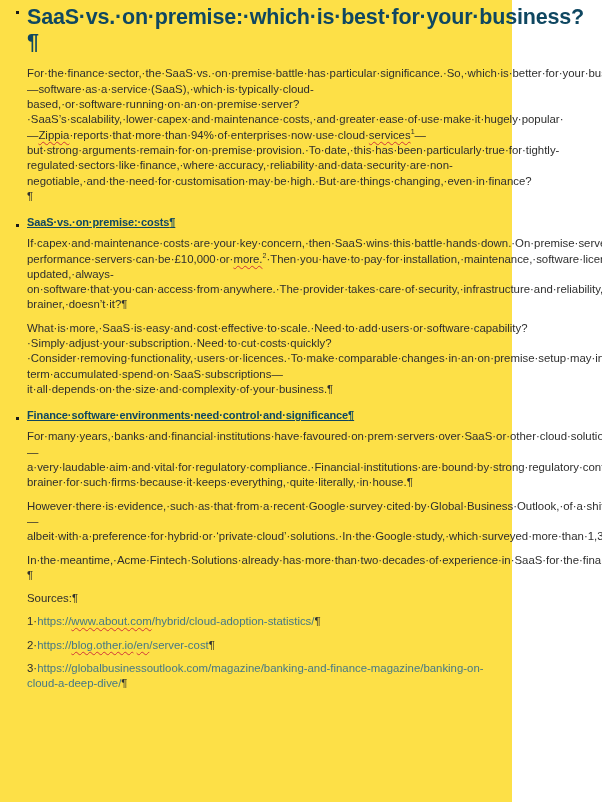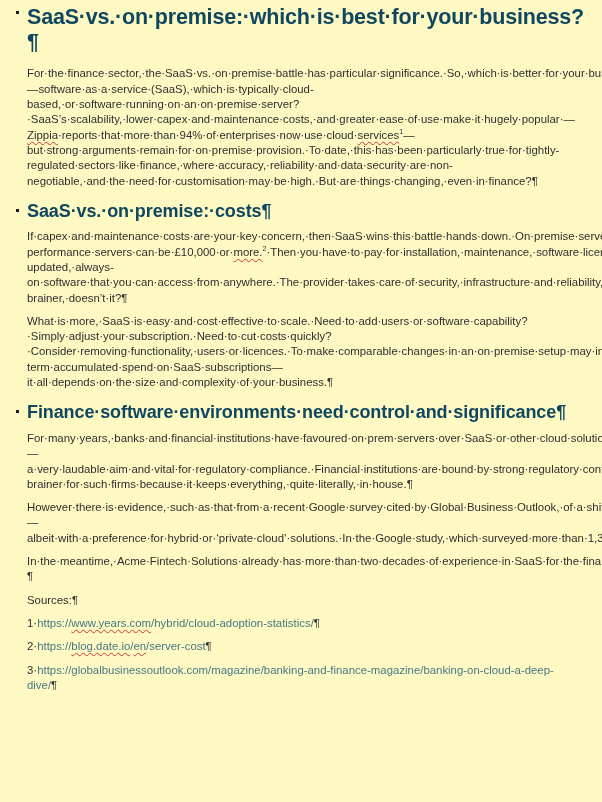--- a/index.html
+++ b/index.html
@@ -9,41 +9,42 @@
   }
   body {
     width: 602px;
     height: 802px;
     overflow: hidden;
     font-family: "Liberation Sans", sans-serif;
     color: #2e2e2e;
   }
   #doc {
     box-sizing: border-box;
-    width: 602px;
+    width: 512px;
     height: 802px;
     padding: 5px 25px 18px 27px;
-    background: #fef9c3;
+    background: #fde047;
   }
   .block { position: relative; }
   .h1 {
     font-size: 21.5px;
     font-weight: 600;
     color: #0f4761;
     line-height: 1.15;
     margin: 0 0 12px 0;
     letter-spacing: -0.2px;
   }
   .h2 {
-    font-size: 18px;
+    font-size: 11px;
     font-weight: 600;
     color: #0f4761;
     line-height: 1.2;
     margin: 12px 0 7px 0;
     letter-spacing: -0.1px;
+    text-decoration: underline;
   }
   .p {
     font-size: 11.4px;
     line-height: 15.3px;
     margin: 0 0 8px 0;
     color: #2e2e2e;
   }
   .marker {
     position: absolute;
     left: -11px;
@@ -85,17 +86,17 @@
       <div class="block h1"><span class="marker"></span><span>SaaS·vs.·on·premise:·which·is·best·for·your·business?</span><span class="pil">¶</span></div>
       <div class="block p"><span>For·the·finance·sector,·the·SaaS·vs.·on·premise·battle·has·particular·significance.·So,·which·is·better·for·your·business—software·as·a·service·(SaaS),·which·is·typically·cloud-based,·or·software·running·on·an·on·premise·server?·SaaS’s·scalability,·lower·capex·and·maintenance·costs,·and·greater·ease·of·use·make·it·hugely·popular·—</span><span class="sq">Zippia</span><span>·reports·that·more·than·94%·of·enterprises·now·use·cloud·</span><span class="sq">services</span><span class="sup">1</span><span>—but·strong·arguments·remain·for·on·premise·provision.·To·date,·this·has·been·particularly·true·for·tightly-regulated·sectors·like·finance,·where·accuracy,·reliability·and·data·security·are·non-negotiable,·and·the·need·for·customisation·may·be·high.·But·are·things·changing,·even·in·finance?</span><span class="pil">¶</span></div>
       <div class="block h2"><span class="marker"></span><span>SaaS·vs.·on·premise:·costs</span><span class="pil">¶</span></div>
       <div class="block p"><span>If·capex·and·maintenance·costs·are·your·key·concern,·then·SaaS·wins·this·battle·hands·down.·On·premise·servers·are·expensive.·Precise·costs·will·vary·by·company·size·and·specialism,·but·a·basic·server·costs·at·least·£500,·while·high-performance·servers·can·be·£10,000·or·</span><span class="sq">more.</span><span class="sup">2</span><span>·Then·you·have·to·pay·for·installation,·maintenance,·software·licences,·staffing,·utilities·and·upgrades·.·.·.·In·contrast,·SaaS·has·none·of·this.·Just·pay·a·subscription·fee·and·you·get·regularly-updated,·always-on·software·that·you·can·access·from·anywhere.·The·provider·takes·care·of·security,·infrastructure·and·reliability,·and·you·avoid·the·headaches·of·recruiting·extra·staff·and·kitting·out·a·server·room.·Sounds·like·a·no-brainer,·doesn’t·it?</span><span class="pil">¶</span></div>
       <div class="block p"><span>What·is·more,·SaaS·is·easy·and·cost·effective·to·scale.·Need·to·add·users·or·software·capability?·Simply·adjust·your·subscription.·Need·to·cut·costs·quickly?·Consider·removing·functionality,·users·or·licences.·To·make·comparable·changes·in·an·on·premise·setup·may·involve·hardware,·licensing,·operational·downtime·and/or·staffing·costs.·That·said,·you·may·find·that·the·capex·involved·in·setting·up·an·on·premise·solution·is·less·than·the·long-term·accumulated·spend·on·SaaS·subscriptions—it·all·depends·on·the·size·and·complexity·of·your·business.</span><span class="pil">¶</span></div>
       <div class="block h2"><span class="marker"></span><span>Finance·software·environments·need·control·and·significance</span><span class="pil">¶</span></div>
       <div class="block p"><span>For·many·years,·banks·and·financial·institutions·have·favoured·on·prem·servers·over·SaaS·or·other·cloud·solutions.·This·has·often·been·done·to·maximise·data·security·and·integrity—a·very·laudable·aim·and·vital·for·regulatory·compliance.·Financial·institutions·are·bound·by·strong·regulatory·controls,·as·well·as·national·and·international·data·management·laws.·Yet,·just·like·other·businesses,·they·need·to·merge,·sort·and·analyse·their·own·data.·Despite·the·many·benefits·of·SaaS,·an·on·premise·solution·for·at·least·some·operations·can·be·a·no-brainer·for·such·firms·because·it·keeps·everything,·quite·literally,·in·house.</span><span class="pil">¶</span></div>
       <div class="block p"><span>However·there·is·evidence,·such·as·that·from·a·recent·Google·survey·cited·by·</span><span class="it">Global·Business·Outlook</span><span>,·of·a·shift·towards·cloud·adoption·even·within·the·banking·sector—albeit·with·a·preference·for·hybrid·or·‘private·cloud’·solutions.·In·the·Google·study,·which·surveyed·more·than·1,300·global·leaders·in·financial·services,·83%·of·respondents·stated·that·their·organisation·was·integrating·cloud·technology·into·their·</span></div>
       <div class="block p"><span>In·the·meantime,·Acme·Fintech·Solutions·already·has·more·than·two·decades·of·experience·in·SaaS·for·the·finance·sector.·If·you·want·to·know·more·about·SaaS·and·cloud·provision·for·financial·services,·why·not·contact·us·today?</span><span class="pil">¶</span></div>
       <div class="block p"><span>Sources:</span><span class="pil">¶</span></div>
-      <div class="block p"><span>1·</span><span class="link">https://</span><span class="link"><span class="sq">www.years.com</span></span><span class="link">/hybrid/cloud-adoption-statistics/</span><span class="pil">¶</span></div>
-      <div class="block p"><span>2·</span><span class="link">https://</span><span class="link"><span class="sq">blog.date.io</span></span><span class="link">/</span><span class="link"><span class="sq">en</span></span><span class="link">/server-cost</span><span class="pil">¶</span></div>
+      <div class="block p"><span>1·</span><span class="link">https://</span><span class="link"><span class="sq">www.about.com</span></span><span class="link">/hybrid/cloud-adoption-statistics/</span><span class="pil">¶</span></div>
+      <div class="block p"><span>2·</span><span class="link">https://</span><span class="link"><span class="sq">blog.other.io</span></span><span class="link">/</span><span class="link"><span class="sq">en</span></span><span class="link">/server-cost</span><span class="pil">¶</span></div>
       <div class="block p"><span>3·</span><span class="link">https://globalbusinessoutlook.com/magazine/banking-and-finance-magazine/banking-on-cloud-a-deep-dive/</span><span class="pil">¶</span></div>
     </div>
 </div>
 
 </body></html>

